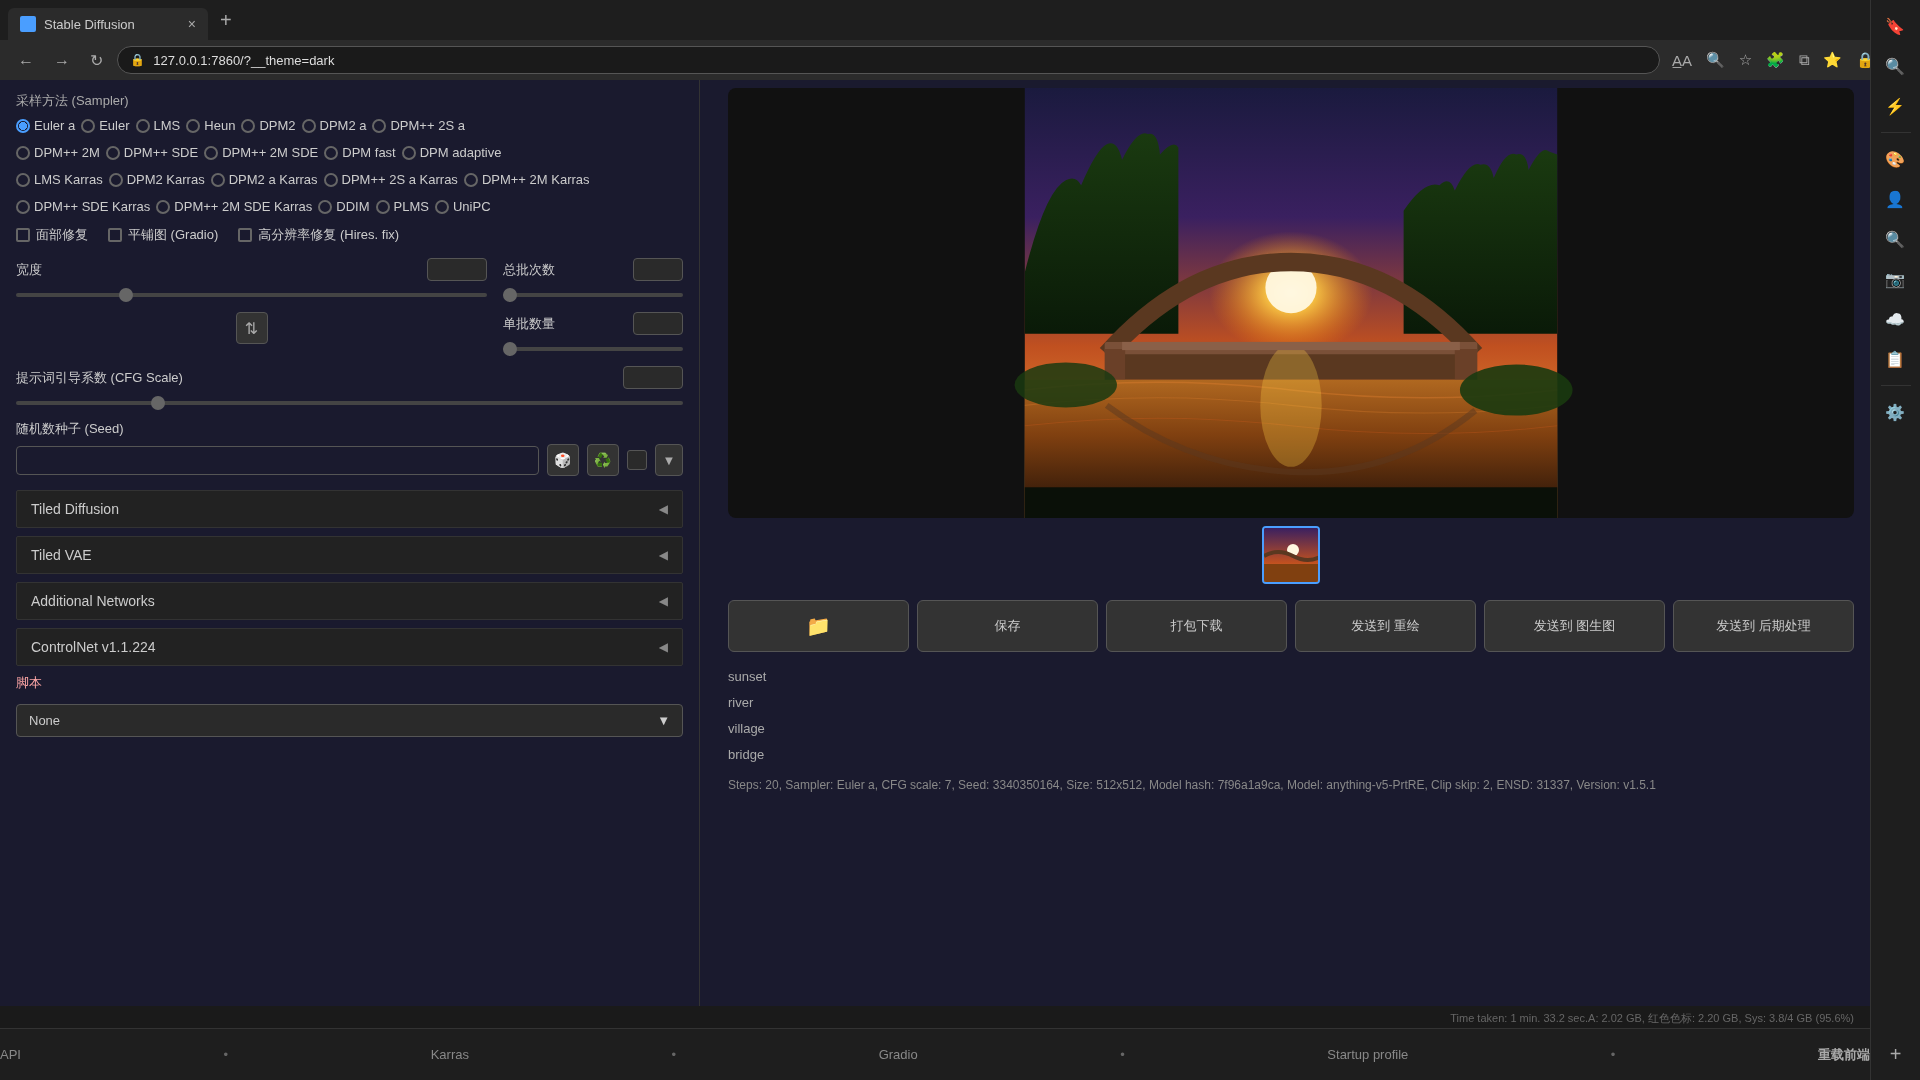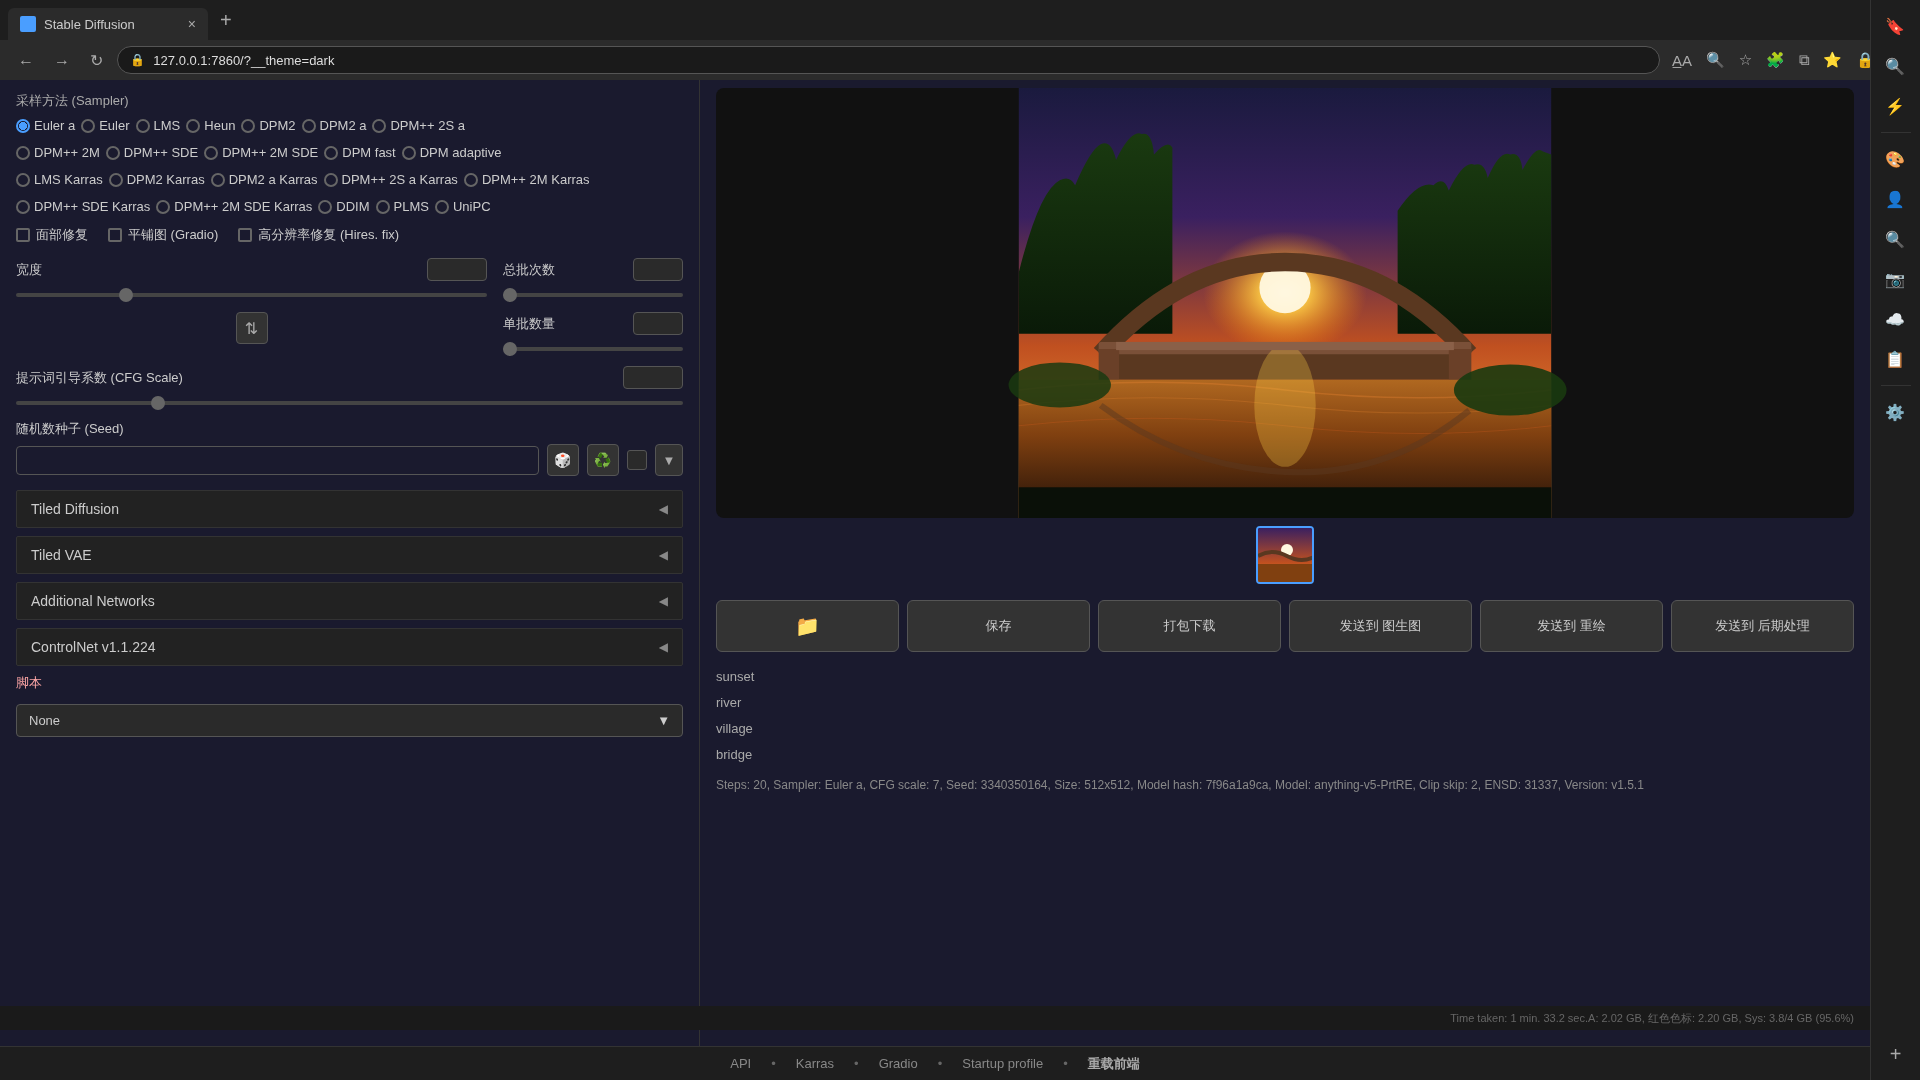--- a/index.html
+++ b/index.html
@@ -143,20 +143,21 @@
       display: flex;
       align-items: center;
       justify-content: center;
       font-size: 20px;
     }
 
     
     .main-content {
       display: flex;
       height: calc(1080px - 80px);
+      gap: 12px;
     }
 
     
     .left-panel {
       width: 700px;
       background: #1a1a2e;
       border-right: 1px solid #333;
       overflow-y: auto;
       padding: 12px 16px;
     }
@@ -443,25 +444,25 @@
     .info-area {
       font-size: 12px;
       color: #888;
       line-height: 1.6;
       margin-top: 4px;
     }
 
     .footer-bar {
       background: #1e1e1e;
       border-top: 1px solid #333;
-      height: 34px;
-      display: flex;
-      align-items: center;
-      justify-content: center;
-      gap: 20px;
+      height: 52px;
+      display: flex;
+      align-items: center;
+      justify-content: space-between;
+      gap: 8px;
       font-size: 13px;
       color: #888;
       position: fixed;
       bottom: 0;
       left: 0;
       right: 50px;
     }
     .footer-link { color: #888; text-decoration: none; cursor: pointer; }
     .footer-dot { color: #666; }
     .footer-bold { color: #aaa; font-weight: bold; }
@@ -795,24 +796,24 @@
       <button class="action-btn folder-btn">
         <span>📁</span>
       </button>
       <button class="action-btn">
         <span>保存</span>
       </button>
       <button class="action-btn">
         <span>打包下载</span>
       </button>
       <button class="action-btn">
-        <span>发送到 图生图</span>
+        <span>发送到 重绘</span>
       </button>
       <button class="action-btn">
-        <span>发送到 重绘</span>
+        <span>发送到 图生图</span>
       </button>
       <button class="action-btn">
         <span>发送到 后期处理</span>
       </button>
     </div>
 
     <div class="tags-area">
       <span class="tag">sunset</span>
       <span class="tag">river</span>
       <span class="tag">village</span>

